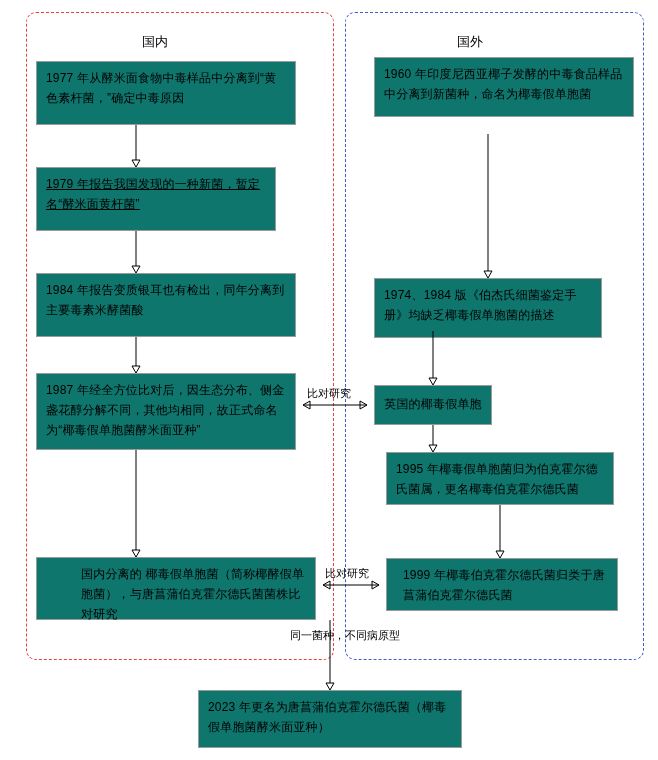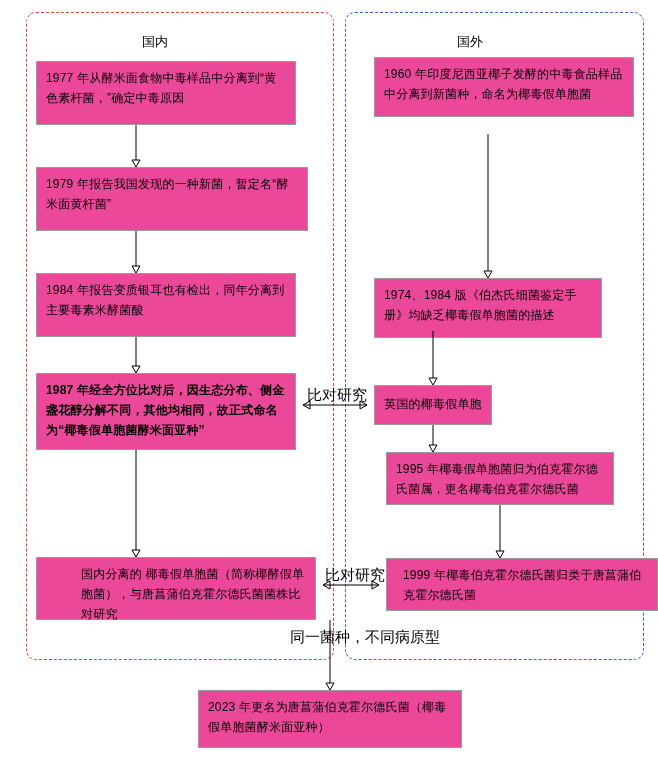--- a/index.html
+++ b/index.html
@@ -30,21 +30,21 @@
   .region-title {
     position: absolute;
     font-size: 13px;
     color: #000;
     text-align: left;
     white-space: nowrap;
   }
   .box {
     position: absolute;
     border: 1px solid #9a9a9a;
-    background: #ec4899;
+    background: #0f766e;
     box-sizing: border-box;
     font-size: 12px;
     line-height: 1.65;
     color: #000;
     padding: 7px 9px;
     text-align: left;
     letter-spacing: 0.2px;
   }
   .box.center {
     text-align: right;
@@ -52,21 +52,21 @@
     align-items: center;
     justify-content: center;
     padding: 4px 8px;
   }
   .conn {
     position: absolute;
     overflow: visible;
   }
   .label {
     position: absolute;
-    font-size: 15px;
+    font-size: 11px;
     color: #000;
     white-space: nowrap;
   }
   svg line, svg path {
     stroke: #000;
     stroke-width: 1;
     fill: none;
   }
 </style>
 </head>
@@ -74,30 +74,30 @@
 
 <div id="canvas">
 
   <div class="region region-domestic" style="left:26px; top:12px; width:306px; height:646px;"></div>
   <div class="region region-foreign" style="left:345px; top:12px; width:297px; height:646px;"></div>
 
   <div class="region-title" style="left:142px; top:33px; width:74px;">国内</div>
   <div class="region-title" style="left:457px; top:33px; width:74px;">国外</div>
 
   <div class="box" style="left:36px; top:61px; width:260px; height:64px;">1977 年从酵米面食物中毒样品中分离到“黄色素杆菌，”确定中毒原因</div>
-  <div class="box" style="left:36px; top:167px; width:272px; height:64px;">1979 年报告我国发现的一种新菌，暂定名“酵米面黄杆菌”</div>
+  <div class="box" style="left:36px; top:167px; width:240px; height:64px;text-decoration:underline;">1979 年报告我国发现的一种新菌，暂定名“酵米面黄杆菌”</div>
   <div class="box" style="left:36px; top:273px; width:260px; height:64px;">1984 年报告变质银耳也有检出，同年分离到主要毒素米酵菌酸</div>
-  <div class="box" style="left:36px; top:373px; width:260px; height:77px;font-weight:bold;">1987 年经全方位比对后，因生态分布、侧金盏花醇分解不同，其他均相同，故正式命名为“椰毒假单胞菌酵米面亚种”</div>
+  <div class="box" style="left:36px; top:373px; width:260px; height:77px;">1987 年经全方位比对后，因生态分布、侧金盏花醇分解不同，其他均相同，故正式命名为“椰毒假单胞菌酵米面亚种”</div>
   <div class="box" style="left:36px; top:557px; width:280px; height:63px;padding-left:44px;">国内分离的 椰毒假单胞菌（简称椰酵假单胞菌），与唐菖蒲伯克霍尔德氏菌菌株比对研究</div>
 
   <div class="box" style="left:374px; top:57px; width:260px; height:60px;">1960 年印度尼西亚椰子发酵的中毒食品样品中分离到新菌种，命名为椰毒假单胞菌</div>
   <div class="box" style="left:374px; top:278px; width:228px; height:60px;">1974、1984 版《伯杰氏细菌鉴定手册》均缺乏椰毒假单胞菌的描述</div>
   <div class="box center" style="left:374px; top:385px; width:118px; height:40px;">英国的椰毒假单胞</div>
   <div class="box" style="left:386px; top:452px; width:228px; height:53px;">1995 年椰毒假单胞菌归为伯克霍尔德氏菌属，更名椰毒伯克霍尔德氏菌</div>
-  <div class="box" style="left:386px; top:558px; width:272px; height:53px;padding-left:16px;">1999 年椰毒伯克霍尔德氏菌归类于唐菖蒲伯克霍尔德氏菌</div>
+  <div class="box" style="left:386px; top:558px; width:232px; height:53px;padding-left:16px;">1999 年椰毒伯克霍尔德氏菌归类于唐菖蒲伯克霍尔德氏菌</div>
 
   <div class="box" style="left:198px; top:690px; width:264px; height:58px;">2023 年更名为唐菖蒲伯克霍尔德氏菌（椰毒假单胞菌酵米面亚种）</div>
 
   <svg class="conn" style="left:0; top:0; width:658px; height:760px;">
 
     <line x1="136" y1="125" x2="136" y2="160"></line>
     <path d="M132,160 L136,167 L140,160 Z" fill="#000"></path>
 
     <line x1="136" y1="231" x2="136" y2="266"></line>
     <path d="M132,266 L136,273 L140,266 Z" fill="#000"></path>

